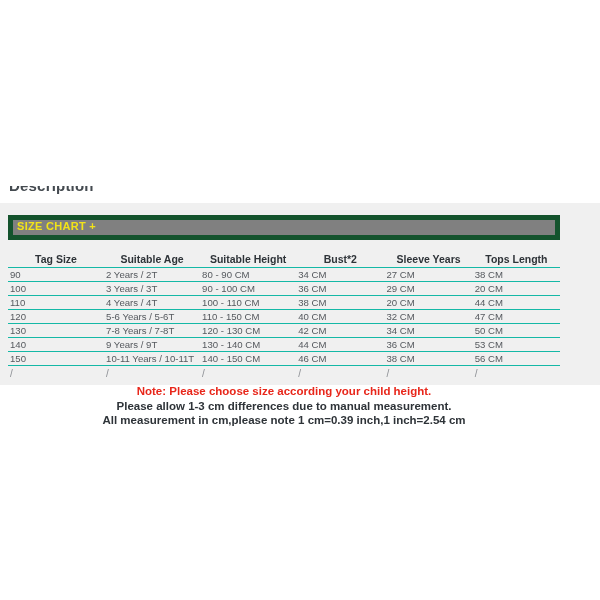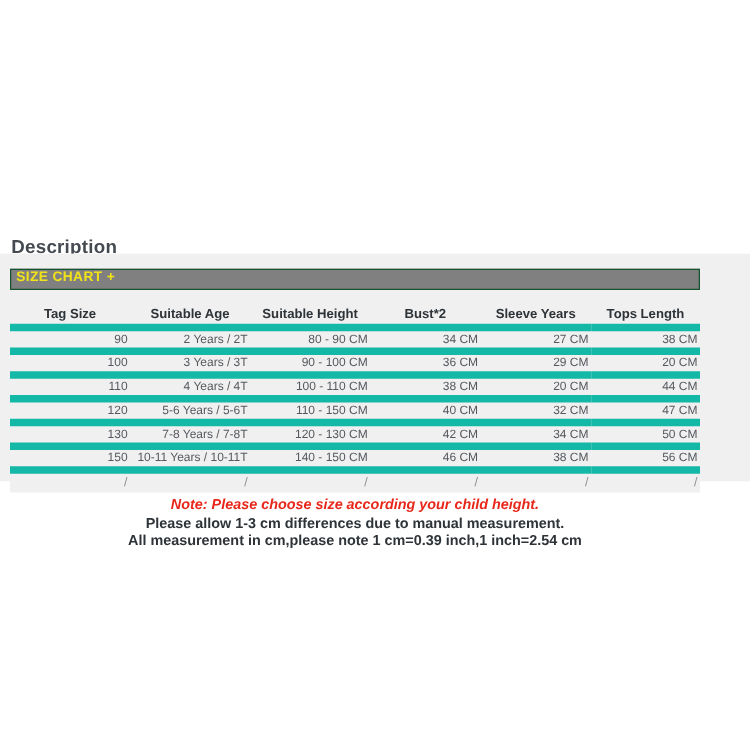--- a/index.html
+++ b/index.html
@@ -34,21 +34,20 @@
   }
   .desc-clip .desc-text {
     position: absolute;
     left: 9px;
     top: -9px;
     font-size: 15px;
     font-weight: bold;
     color: #444a50;
     letter-spacing: .2px;
     white-space: nowrap;
-    margin-top: 12px;
   }
 
   
   .panel {
     position: absolute;
     left: 0;
     top: 203px;
     width: 600px;
     height: 182px;
     background: #f0f0f0;
@@ -57,23 +56,23 @@
   .panel-inner {
     position: absolute;
     left: 8px;
     top: 12px;
     width: 552px;
   }
 
   
   .sizechart-bar {
     width: 552px;
-    height: 17px;
+    height: 25px;
     background: #808080;
-    border: 1px solid #14532d;
+    border: 5px solid #14532d;
     box-sizing: border-box;
     position: relative;
     text-decoration: underline;
   }
   .sizechart-bar .bar-label {
     position: absolute;
     left: 4px;
     top: 0px;
     font-size: 11px;
     font-weight: bold;
@@ -103,23 +102,23 @@
     font-weight: bold;
     color: #2e3338;
     text-align: center;
     padding: 1px 2px 2px 2px;
     border: none;
     white-space: nowrap;
   }
   table.sizetable td {
     font-size: 9.6px;
     color: #55595e;
-    text-align: right;
+    text-align: left;
     padding: 1px 2px;
-    border-top: 6px solid #14b8a6;
+    border-top: 1px solid #14b8a6;
     line-height: 11px;
   }
   table.sizetable tr.slash-row td {
     color: #8d9095;
     font-size: 10px;
     padding-top: 2px;
     padding-bottom: 2px;
   }
 
   
@@ -130,21 +129,20 @@
   }
   .note-line {
     font-size: 11.5px;
     font-weight: bold;
     line-height: 14.5px;
     color: #2e3338;
     white-space: nowrap;
   }
   .note-line.red {
     color: #e8261a;
-    font-style: italic;
   }
 </style>
 </head>
 <body>
 
 <div id="page">
 
   <div class="desc-clip">
     <span class="desc-text">Description</span>
   </div>
@@ -210,20 +208,28 @@
           </tr>
           <tr>
             <td>130</td>
             <td>7-8 Years / 7-8T</td>
             <td>120 - 130 CM</td>
             <td>42 CM</td>
             <td>34 CM</td>
             <td>50 CM</td>
           </tr>
           <tr>
+            <td>140</td>
+            <td>9 Years / 9T</td>
+            <td>130 - 140 CM</td>
+            <td>44 CM</td>
+            <td>36 CM</td>
+            <td>53 CM</td>
+          </tr>
+          <tr>
             <td>150</td>
             <td>10-11 Years / 10-11T</td>
             <td>140 - 150 CM</td>
             <td>46 CM</td>
             <td>38 CM</td>
             <td>56 CM</td>
           </tr>
           <tr class="slash-row">
             <td>/</td>
             <td>/</td>

